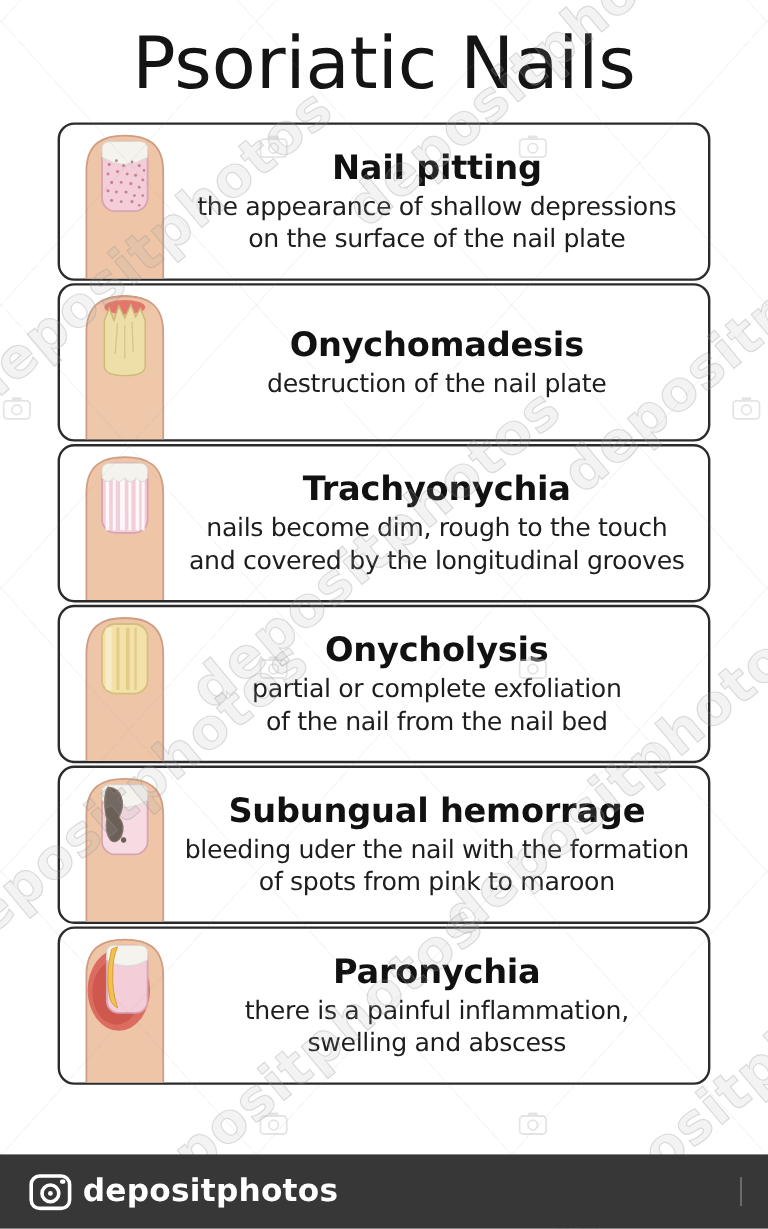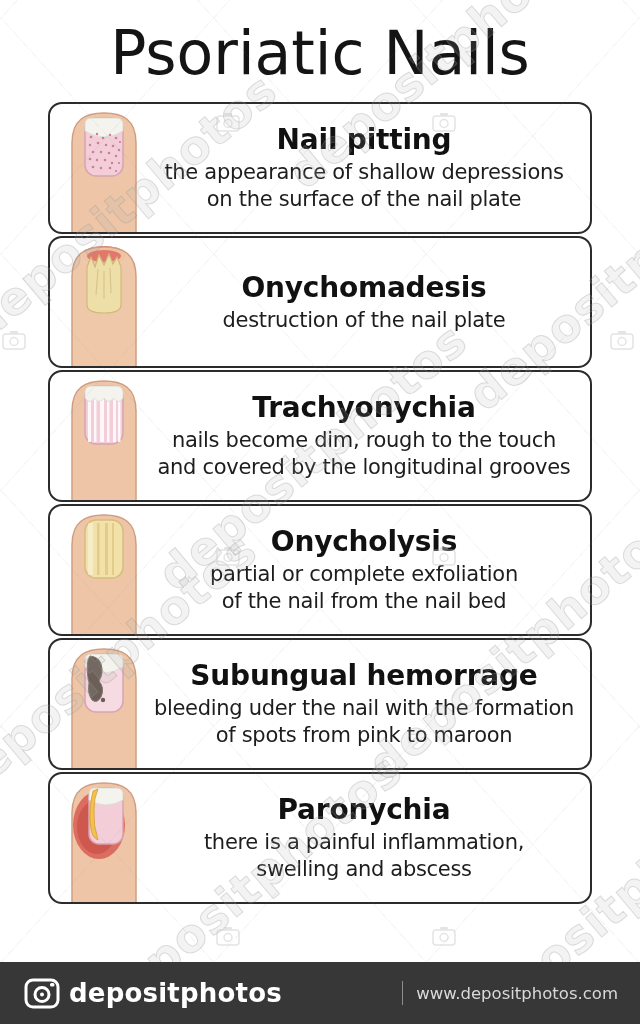--- a/index.html
+++ b/index.html
@@ -255,15 +255,14 @@
     <svg width="38" height="32" viewBox="0 0 38 32">
       <rect x="2" y="3" width="32" height="27" rx="7" fill="none" stroke="#ffffff" stroke-width="3"></rect>
       <circle cx="18" cy="17.5" r="7" fill="none" stroke="#ffffff" stroke-width="3"></circle>
       <circle cx="18" cy="17.5" r="2" fill="#ffffff"></circle>
       <rect x="26" y="6" width="4.5" height="3.5" rx="1.5" fill="#ffffff"></rect>
     </svg>
     <span class="brand-text">depositphotos</span>
   </div>
   <div class="bar-right">
     <div class="v-divider"></div>
-    <span>www.depositphotos.com</span>
   </div>
 </div>
 
 </body></html>

